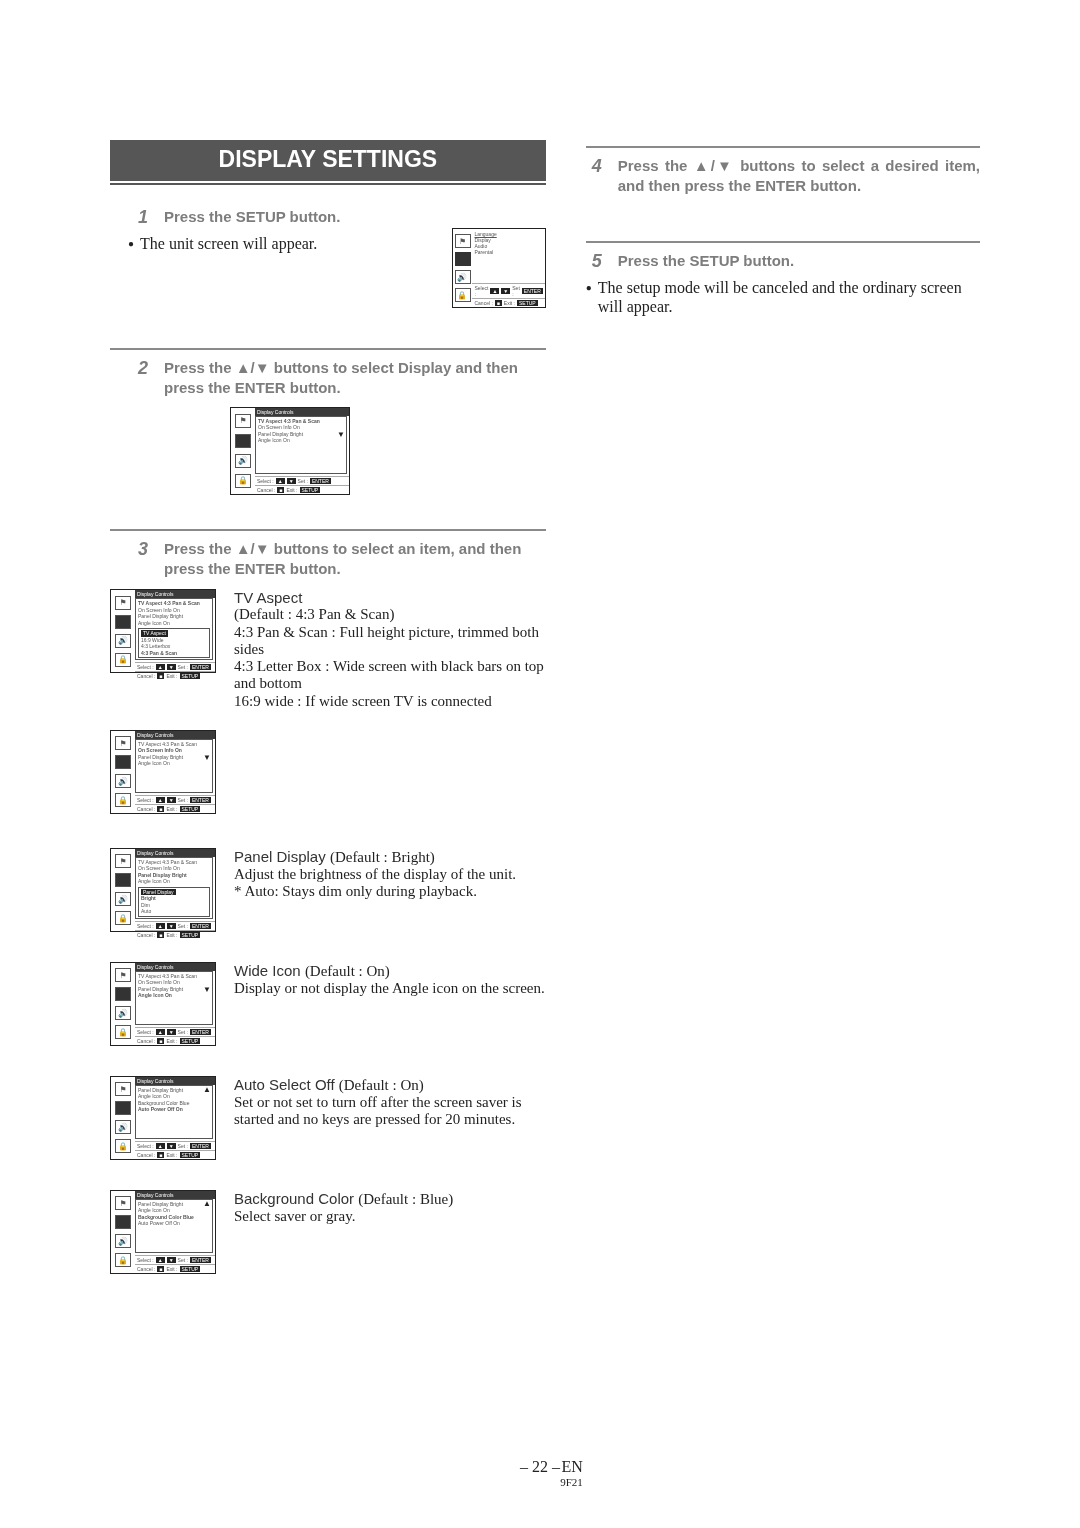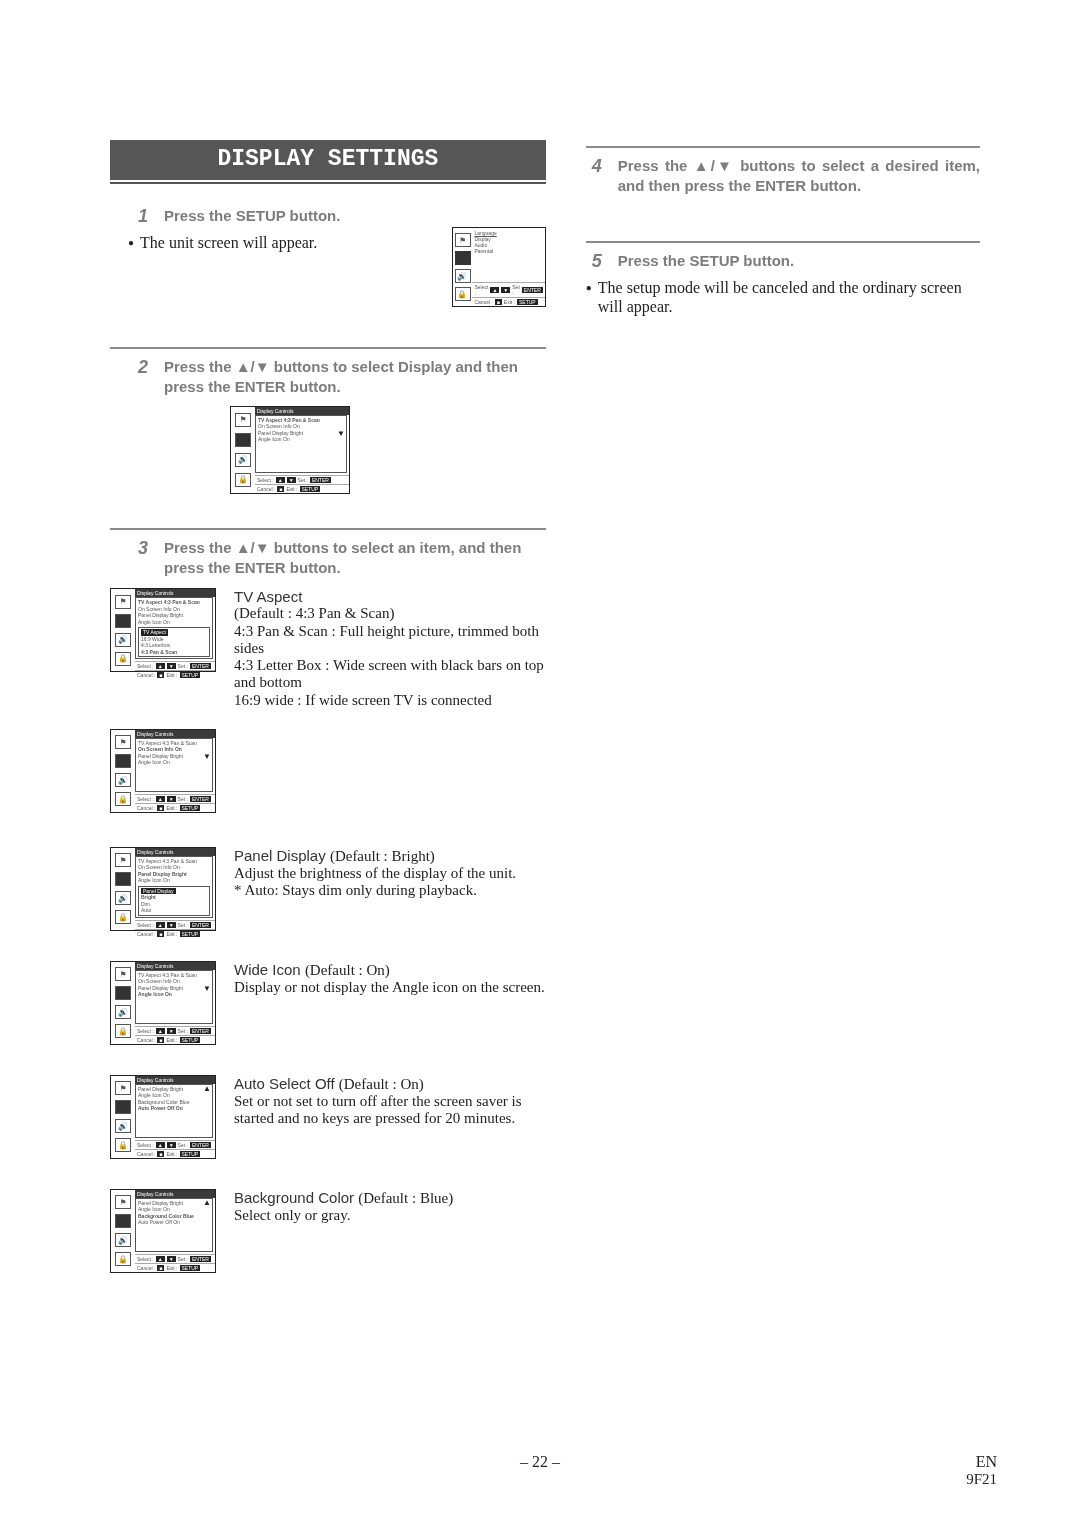--- a/index.html
+++ b/index.html
@@ -20,21 +20,21 @@
     flex: 1;
     font-size: 15px;
   }
   .left-col { flex: 1.05; }
   .right-col { flex: 0.95; padding-top: 6px; }
 
   .title-box {
     background: #565656;
     color: #fff;
     text-align: center;
-    font-family: Liberation Mono, monospace;
+    font-family: Liberation Sans, sans-serif;
     font-weight: bold;
     font-size: 23px;
     padding: 6px 0 8px 0;
     margin-bottom: 2px;
   }
   .title-underline {
     height: 2px;
     background: #565656;
     margin-bottom: 22px;
   }
@@ -130,27 +130,27 @@
     color:#333;
   }
   .pair {
     display:flex; gap:18px; margin-top:20px; align-items:flex-start;
   }
   .pair .osd { flex:0 0 auto; }
   .pair .desc { flex:1; }
 
   .footer {
     position:absolute; bottom:40px; left:0; right:0;
-    display:flex; justify-content:flex-end;
+    display:flex; justify-content:center;
     font-family:"Times New Roman", serif; font-size:16px;
-    padding: 0 83px 0 120px;
+    padding: 0 57px 0 120px;
   }
   .footer .center { position:absolute; left:0; right:0; text-align:center; }
   .footer .right { text-align:right; }
-  .footer .small { font-size:15px; }
+  .footer .small { font-size:11px; }
 
   .step2-osd-wrap { margin: 8px 0 0 120px; }
 </style>
 </head>
 <body>
 
 <div class="page">
 
   <div class="col left-col">
     <div class="title-box">DISPLAY SETTINGS</div>
@@ -473,21 +473,21 @@
           <div class="foot">
               <span>Cancel :</span>
               <span class="chip">■</span>
               <span>Exit :</span>
               <span class="chip">SETUP</span>
             </div>
         </div>
       </div>
       <div class="desc">
         <span class="label">Background Color </span><span>(Default : Blue)</span>
-        <div>Select only or gray.</div>
+        <div>Select saver or gray.</div>
       </div>
     </div>
 
   </div>
 
   <div class="col right-col">
     <div class="step-hr" style="margin-top:0;"></div>
     <div class="step-line" style="padding-left:6px;">
       <div class="step-num">4</div>
       <div class="step-text" style="text-align:justify;">

